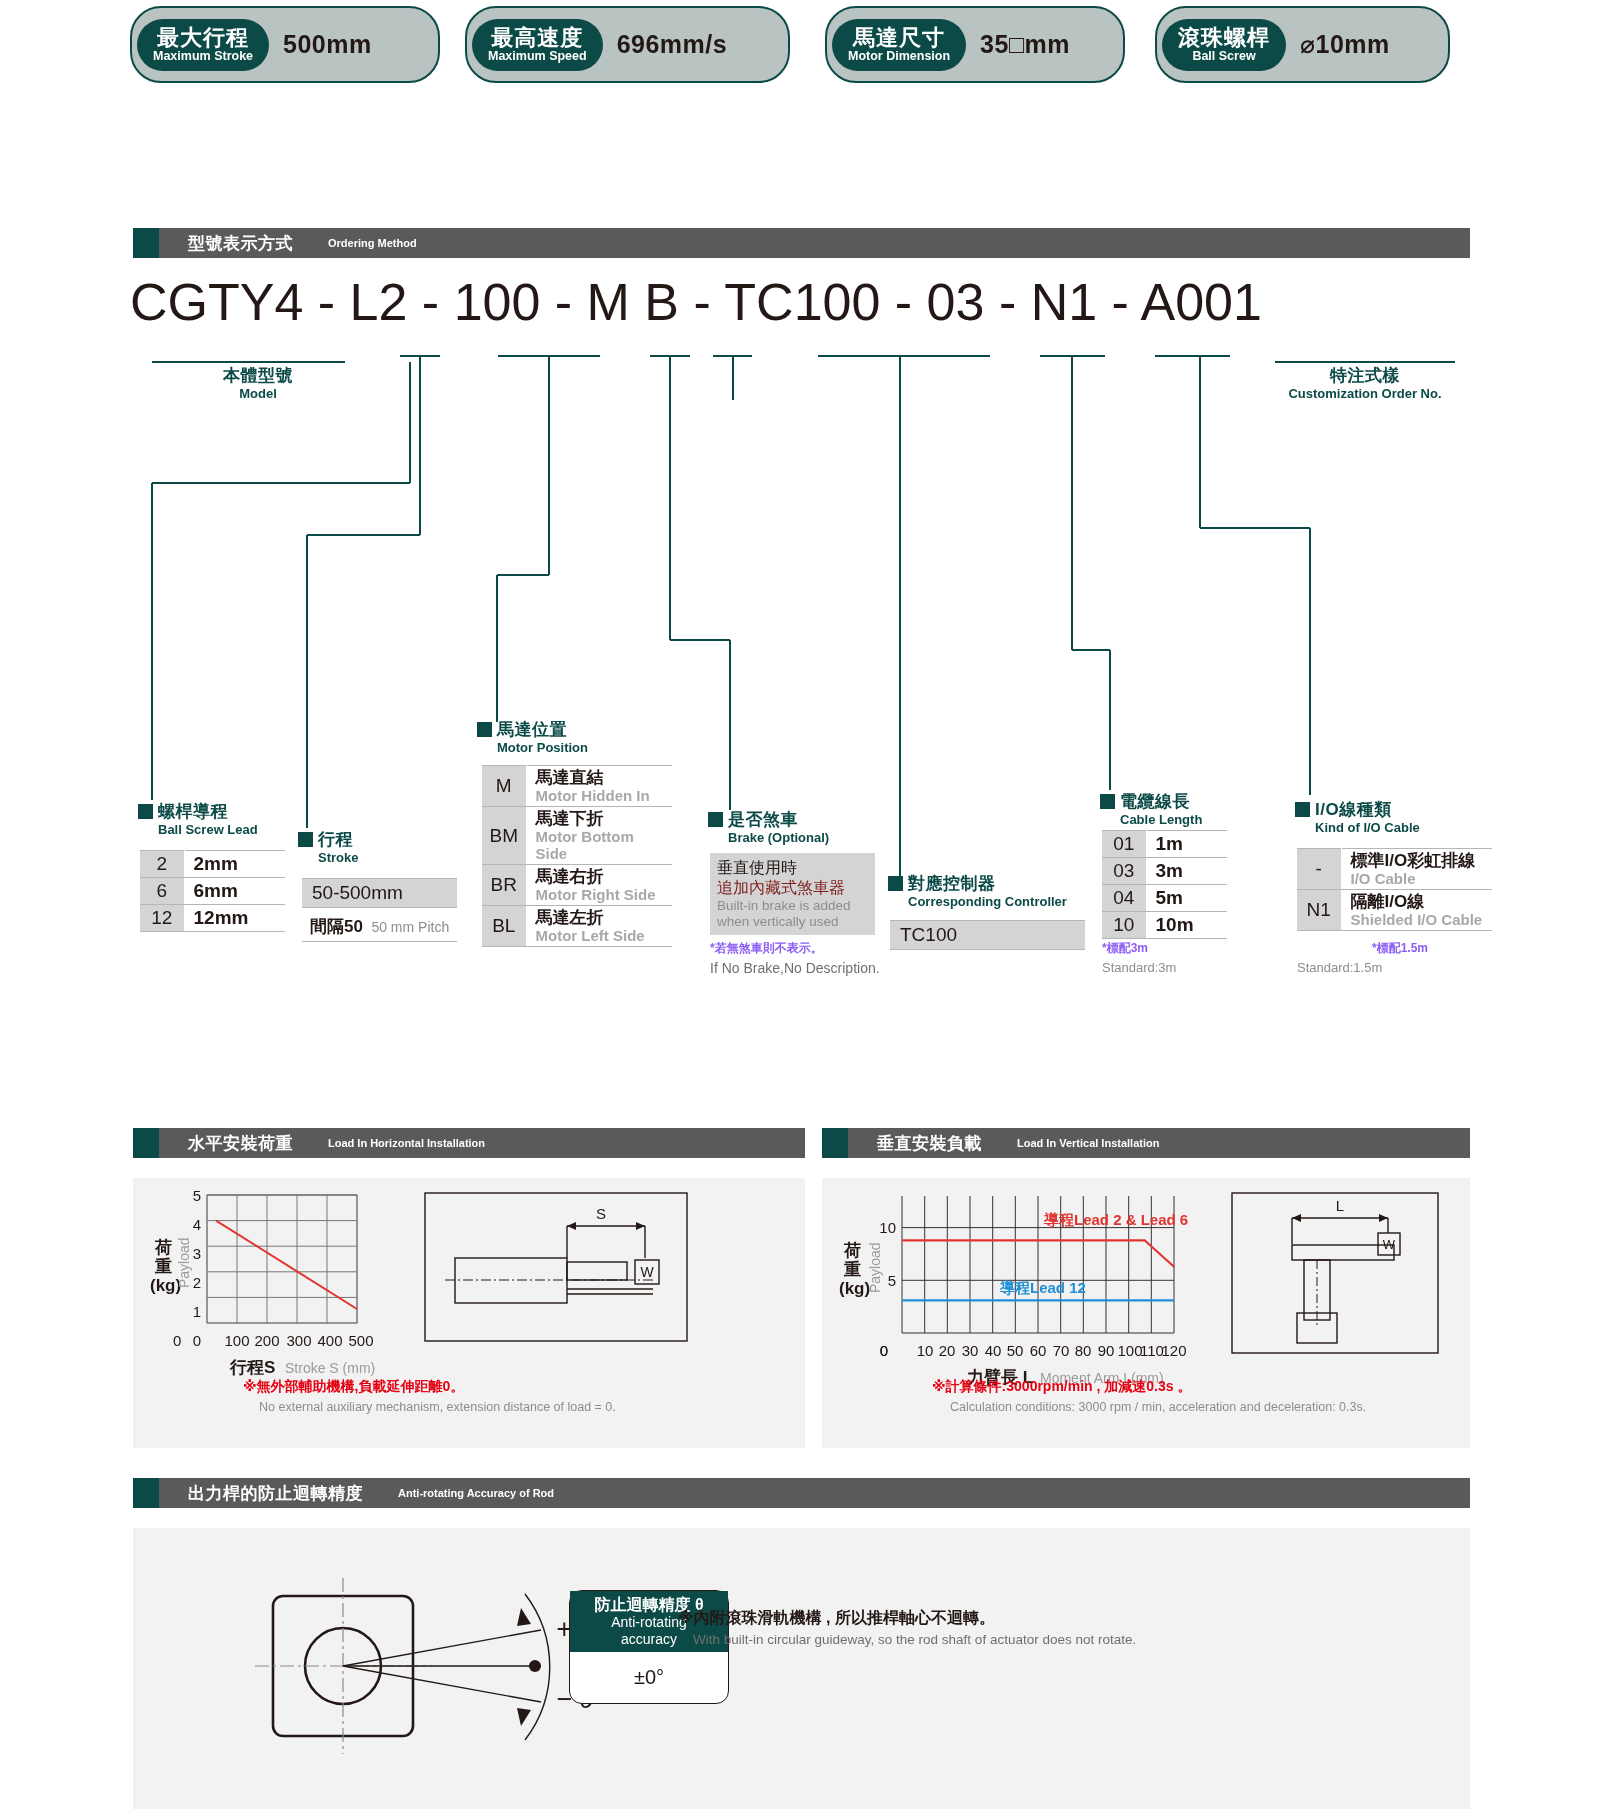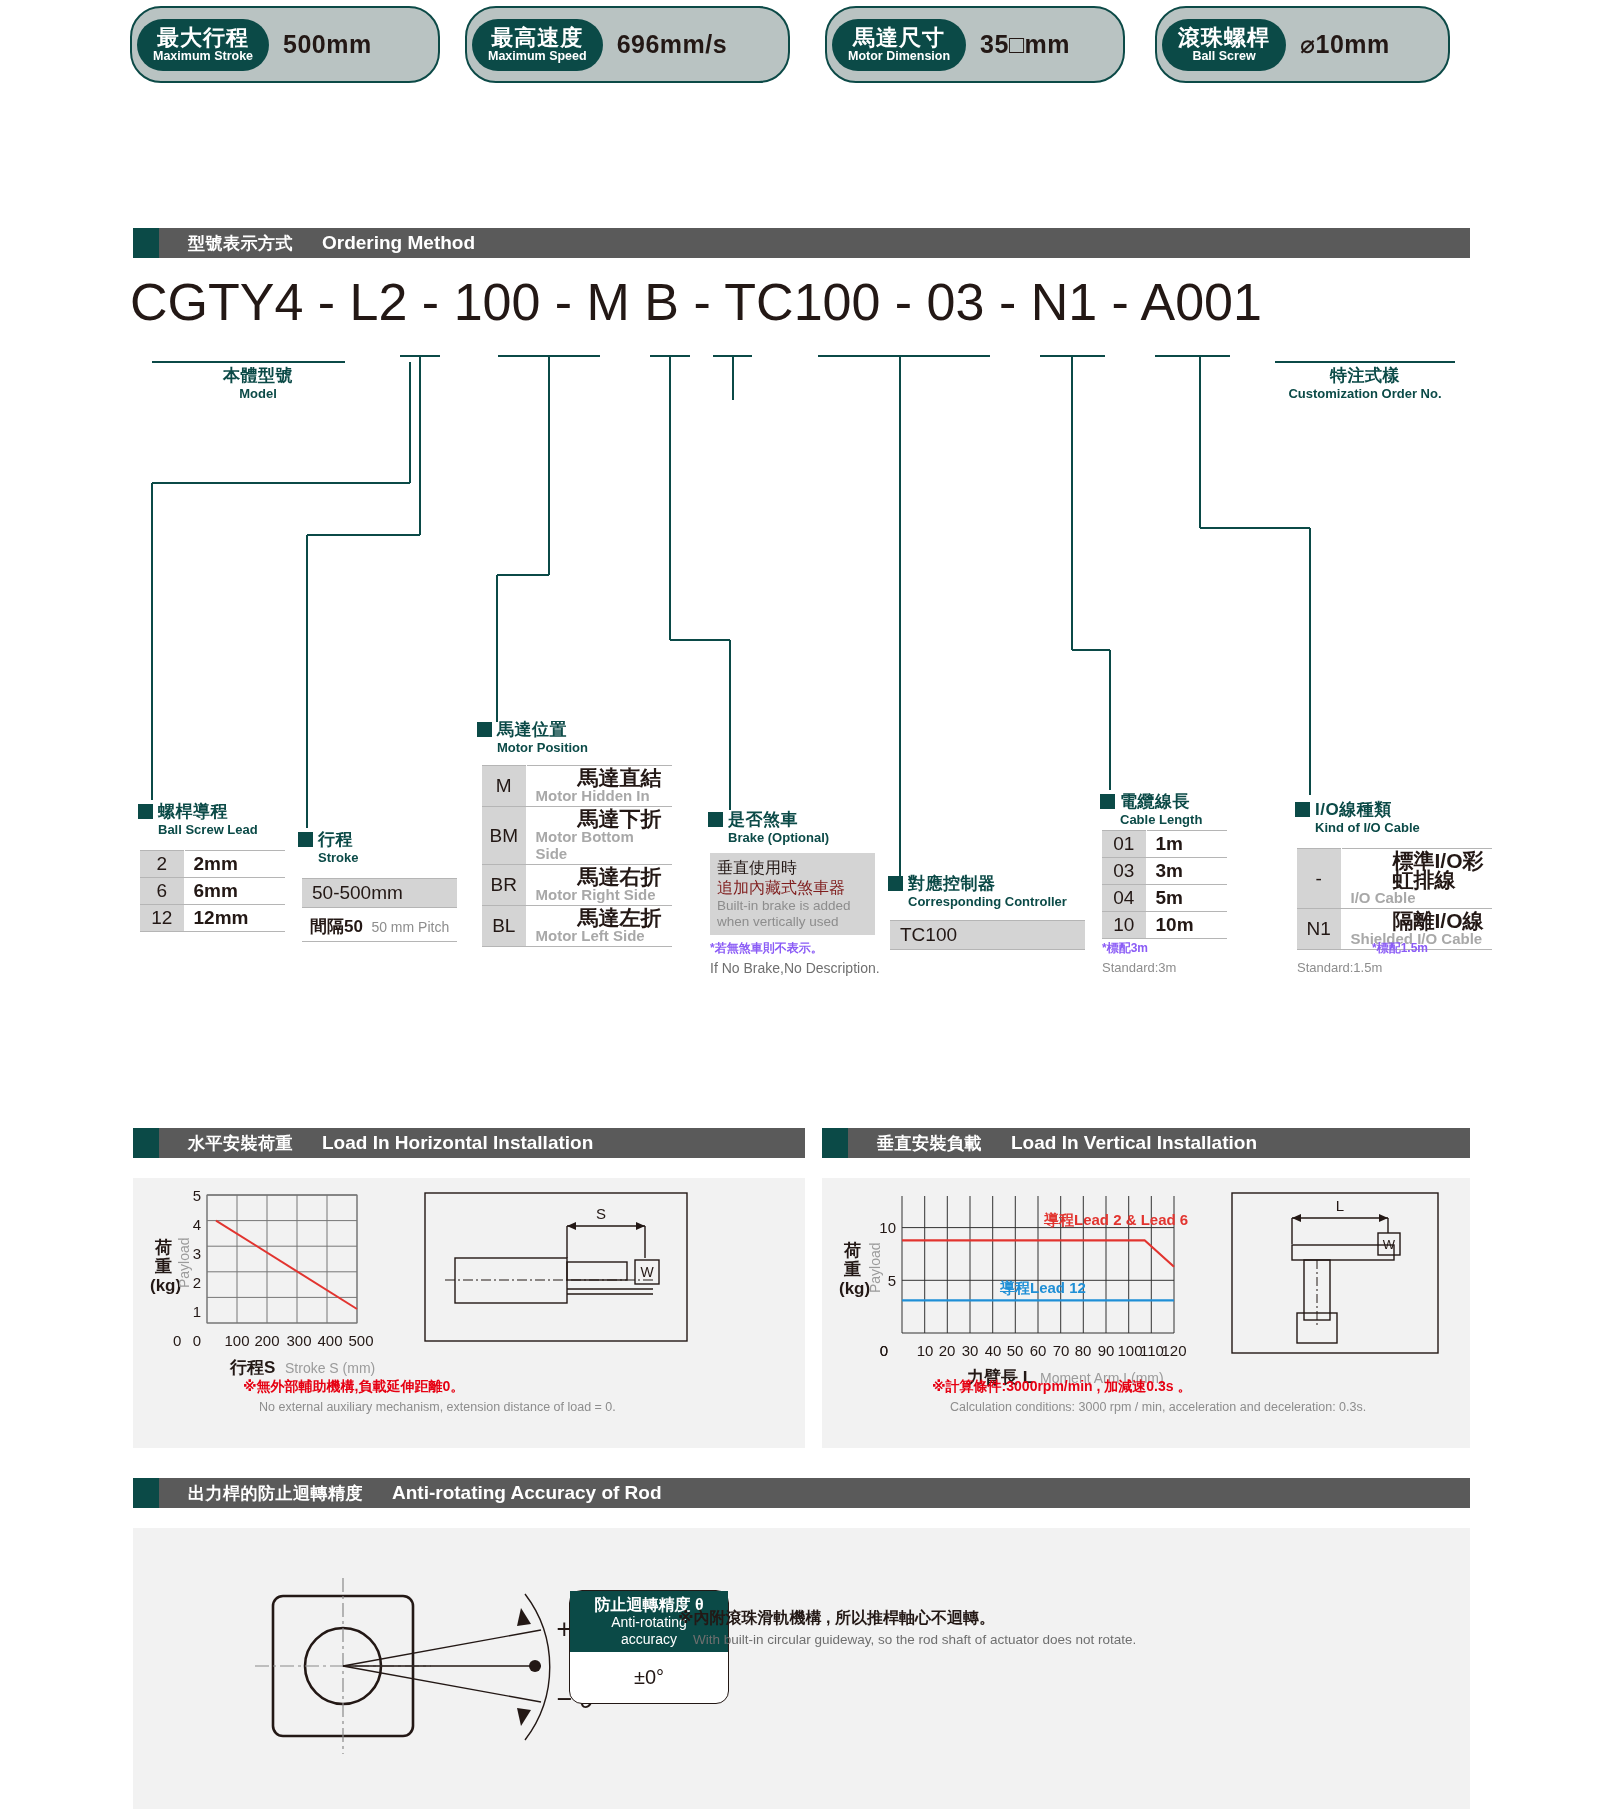--- a/index.html
+++ b/index.html
@@ -33,21 +33,21 @@
     padding:0 18px 0 14px; letter-spacing:0.5px; white-space:nowrap;
   }
 
   
   .sec-head {
     position:absolute; height:30px; background:#5a5a5a;
     display:flex; align-items:center; color:#fff;gap:17px;
   }
   .sec-head .tab { width:26px; height:30px; background:#0b4a47; flex:none; }
   .sec-head .zh { font-size:17px; font-weight:bold; margin-left:12px; letter-spacing:0.5px;}
-  .sec-head .en { font-size:19px; font-weight:bold; margin-left:12px; }
+  .sec-head .en { font-size:11px; font-weight:bold; margin-left:18px; }
   .model-line {
     position:absolute; left:130px; top:272px; width:1340px;
     font-size:52px; font-weight:normal; letter-spacing:0px;
     white-space:nowrap;
     font-family:"Liberation Sans","DejaVu Sans",sans-serif;
   }
   svg.lead-lines { position:absolute; left:0; top:0; pointer-events:none; }
 
   .blk-title { position:absolute; }
   .blk-title .sq { display:inline-block; width:15px; height:15px; background:#0b4a47;
@@ -60,21 +60,21 @@
   .opt-table { position:absolute; border-collapse:collapse; }
   .opt-table td {
     border-bottom:1px solid #b5b5b5; padding:2px 6px; vertical-align:middle;
   }
   .opt-table tr:first-child td { border-top:1px solid #b5b5b5; }
   .opt-table td.code {
     background:#d4d4d4; text-align:center; font-size:19px; color:#231815;
     width:44px; border-right:1px solid #fff;
   }
   .opt-table td.val { background:#fff; font-size:19px; font-weight:bold; padding-left:9px; }
-  .opt-table td.val .zh { font-size:21px; font-weight:bold; display:block; line-height:19px;margin-left:42px;}
+  .opt-table td.val .zh { font-size:17px; font-weight:bold; display:block; line-height:19px;}
   .opt-table td.val .en { font-size:15px; font-weight:bold; color:#a8a8a8; display:block; line-height:17px;}
 
   .grey-box {
     position:absolute; background:#d4d4d4;
     border-top:1px solid #b5b5b5; border-bottom:1px solid #b5b5b5;
     font-size:19px; color:#231815; padding:3px 10px;
   }
   .note-red { position:absolute; font-size:12px; font-weight:bold; color:#8b5cf6; white-space:nowrap;}
   .note-grey { position:absolute; font-size:13px; color:#8d8d8d; white-space:nowrap;}
 

